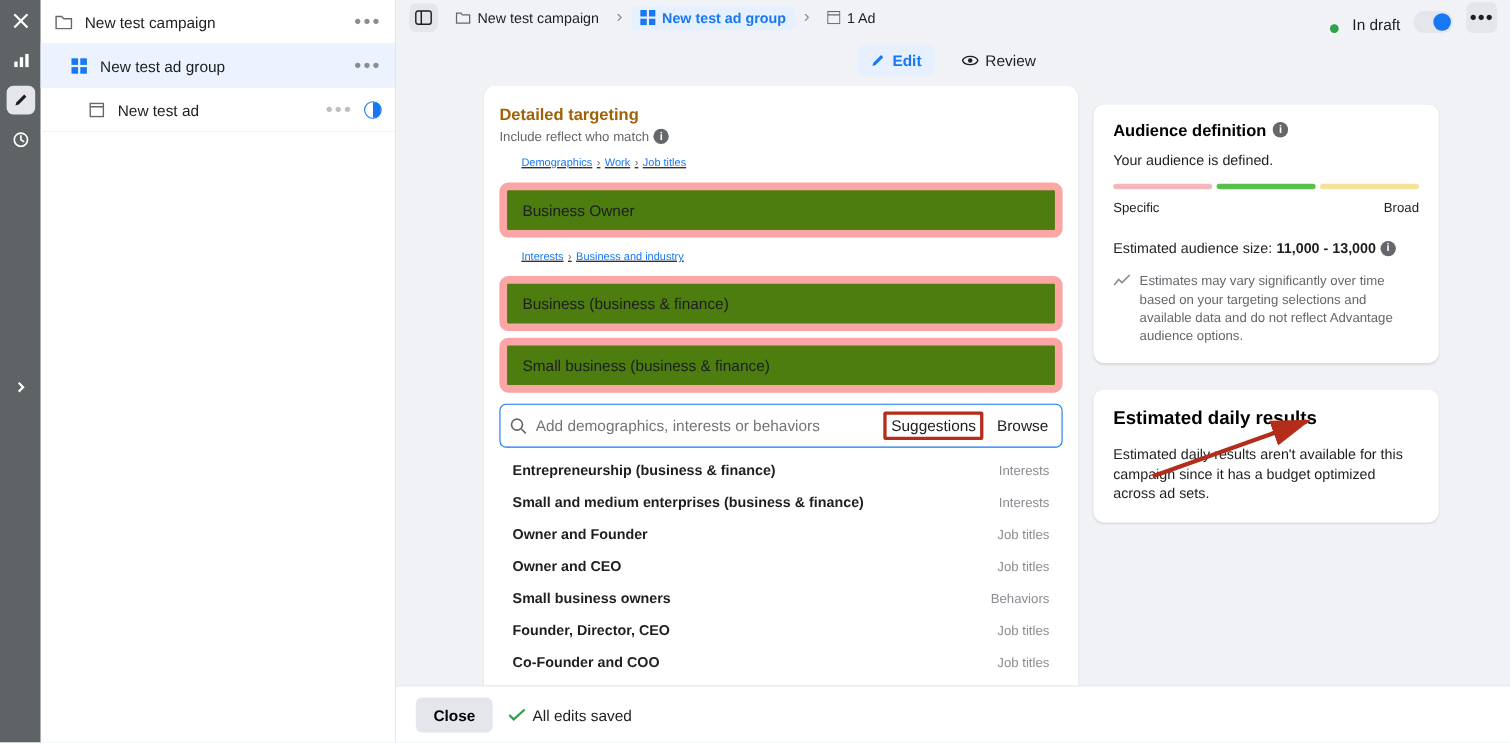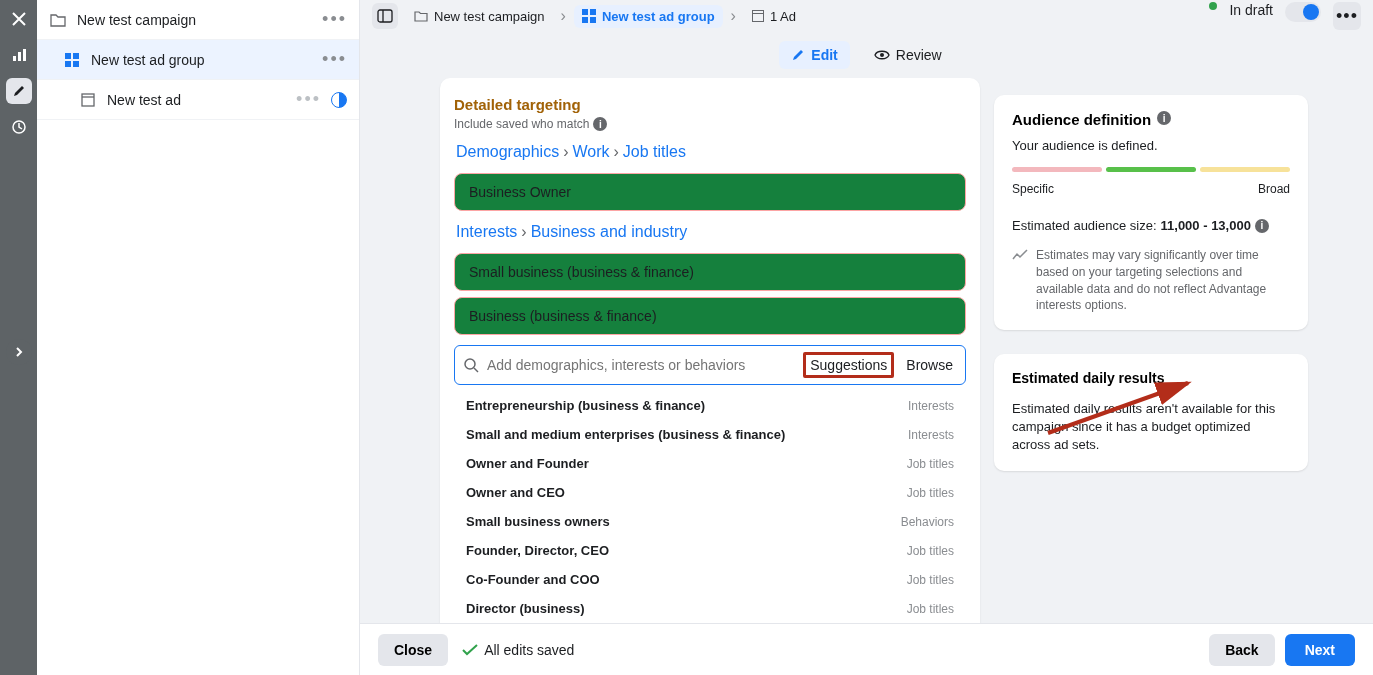--- a/index.html
+++ b/index.html
@@ -21,45 +21,45 @@
 .tree-row.indent2 { padding-left: 42px; }
 .tree-more { color:#8a8d91; font-size:18px; letter-spacing:2px; }
 .half-circle { width:16px; height:16px; border-radius:50%; background: linear-gradient(90deg, #fff 50%, #1877f2 50%); border:1px solid #1877f2; }
 
 
 .topbar { position: absolute; left: 360px; top: 0; right: 0; height: 32px; display:flex; align-items:center; padding: 0 12px; gap: 8px; }
 .panel-toggle { width:26px; height:26px; border-radius:6px; background:#e4e6eb; display:flex; align-items:center; justify-content:center; }
 .crumb { display:flex; align-items:center; gap:6px; font-size:13px; color:#1c1e21; padding:4px 8px; border-radius:6px; }
 .crumb.active { background:#e7f0ff; color:#1877f2; font-weight:600; }
 .crumb-sep { color:#8a8d91; }
-.topbar-right { margin-left:auto; display:flex; align-items:flex-start; gap:12px; }
+.topbar-right { margin-left:auto; display:flex; align-items:flex-end; gap:12px; }
 .draft-dot { width:8px; height:8px; border-radius:50%; background:#31a24c; }
 .draft-txt { font-size:14px; color:#1c1e21; }
 .toggle { width:36px; height:20px; border-radius:12px; background:#e4e6eb; position:relative; }
 .toggle .knob { width:16px; height:16px; border-radius:50%; background:#1877f2; position:absolute; right:2px; top:2px; }
 .more-btn { width:28px; height:28px; border-radius:6px; background:#e4e6eb; display:flex; align-items:center; justify-content:center; color:#1c1e21; font-size:18px; letter-spacing:1px; }
 
 
 .editrow { position:absolute; left:360px; top:36px; right:0; height:38px; display:flex; align-items:center; justify-content:center; gap:12px; }
 .btn-edit { display:flex; align-items:center; gap:6px; padding:6px 12px; border-radius:6px; background:#e7f0ff; color:#1877f2; font-weight:600; font-size:14px; }
 .btn-review { display:flex; align-items:center; gap:6px; padding:6px 12px; color:#1c1e21; font-size:14px; }
 
 
 .main { position:absolute; left:360px; top:78px; right:0; bottom:52px; overflow:hidden; }
 .card { position:absolute; background:#fff; border-radius:10px; box-shadow:0 1px 2px rgba(0,0,0,0.1); }
 .card-main { left:80px; top:0; width:540px; padding:18px 0 0 0; height: 830px; }
 .dt-title { font-size:15px; font-weight:700; color:#a16207; padding: 0 14px; }
 .dt-sub { font-size:12px; color:#65676b; padding: 4px 14px 6px; display:flex; align-items:center; gap:4px; }
 .info-icon { width:14px; height:14px; border-radius:50%; background:#65676b; color:#fff; font-size:10px; display:inline-flex; align-items:center; justify-content:center; font-weight:700; }
 
-.path { font-size:16px; padding:6px 16px; }
+.path { font-size:10px; padding:6px 34px;text-decoration:underline; }
 .path a { color:#1877f2; text-decoration:none; }
 .path .sep { color:#65676b; margin:0 4px; }
 
-.chip { margin:6px 14px; background:#15803d; border:1px solid #fca5a5; border-radius:8px; padding:10px 14px; font-size:14px; color:#1c1e21; }
+.chip { margin:6px 14px; background:#4d7c0f; border:7px solid #fca5a5; border-radius:8px; padding:10px 14px; font-size:14px; color:#1c1e21; }
 
 .searchbox { margin:10px 14px 0; border:1px solid #1877f2; border-radius:6px; display:flex; align-items:center; padding:6px 8px; gap:8px; position:relative; }
 .searchbox input { flex:1; border:none; outline:none; font-size:14px; color:#1d4ed8; background:transparent; }
 .search-icon { color:#65676b; }
 .sb-btn { font-size:14px; color:#1c1e21; cursor:pointer; padding:2px 4px; }
 .sb-btn.highlight { border:3px solid #b32d1a; border-radius:2px; font-weight:400; }
 
 
 .anno-arrow { position:absolute; left:478px; top:300px; width:360px; height:60px; pointer-events:none; z-index:50; }
 
@@ -76,21 +76,21 @@
 .meter .seg { flex:1; border-radius:3px; }
 .meter .s1 { background:#f3b8bd; }
 .meter .s2 { background:#58c04a; }
 .meter .s3 { background:#f7e29a; }
 .meter-labels { display:flex; justify-content:space-between; font-size:12px; color:#1c1e21; margin-top:10px; }
 .aud-size { font-size:13px; color:#1c1e21; margin-top:22px; display:flex; align-items:center; gap:4px; }
 .aud-note { display:flex; gap:8px; margin-top:14px; font-size:12px; color:#65676b; line-height:1.4; }
 .aud-note .ic { color:#8a8d91; flex-shrink:0; margin-top:2px; }
 
 .card-est { left:634px; top:276px; width:314px; padding:16px 18px; }
-.est-title { font-size:14px; font-weight:700; }
+.est-title { font-size:17px; font-weight:700; }
 .est-body { font-size:13px; color:#1c1e21; margin-top:14px; line-height:1.4; }
 
 
 .footer { position:absolute; left:360px; bottom:0; right:0; height:52px; background:#fff; border-top:1px solid #e4e6eb; display:flex; align-items:center; padding:0 18px; gap:14px; }
 .btn-close { padding:8px 16px; border-radius:6px; background:#e4e6eb; font-size:14px; font-weight:600; cursor:pointer; }
 .saved { display:flex; align-items:center; gap:6px; font-size:14px; color:#1c1e21; }
 .saved .chk { color:#31a24c; }
 .footer-right { margin-left:auto; display:flex; gap:10px; }
 .btn-back { padding:8px 16px; border-radius:6px; background:#e4e6eb; font-size:14px; font-weight:600; cursor:pointer; }
 .btn-next { padding:8px 20px; border-radius:6px; background:#1877f2; color:#fff; font-size:14px; font-weight:600; cursor:pointer; }
@@ -231,34 +231,34 @@
       </span>
     <span>Review</span>
   </div>
 </div>
 
 <div class="main">
 
   <div class="card card-main">
     <div class="dt-title">Detailed targeting</div>
     <div class="dt-sub">
-      <span>Include saved who match</span>
+      <span>Include reflect who match</span>
       <span class="info-icon">i</span>
     </div>
 
     <div class="path">
       <a>Demographics</a><span class="sep">›</span><a>Work</a><span class="sep">›</span><a>Job titles</a>
     </div>
     <div class="chip">Business Owner</div>
 
     <div class="path">
       <a>Interests</a><span class="sep">›</span><a>Business and industry</a>
     </div>
+    <div class="chip">Business (business &amp; finance)</div>
     <div class="chip">Small business (business &amp; finance)</div>
-    <div class="chip">Business (business &amp; finance)</div>
 
     <div class="searchbox">
       <span class="search-icon">
           <svg width="16" height="16" viewBox="0 0 16 16">
             <circle cx="7" cy="7" r="5" fill="none" stroke="#65676b" stroke-width="1.5"></circle>
             <line x1="11" y1="11" x2="15" y2="15" stroke="#65676b" stroke-width="1.5"></line>
           </svg>
         </span>
       <input placeholder="Add demographics, interests or behaviors" style="">
       <span class="sb-btn highlight">Suggestions</span>
@@ -330,38 +330,34 @@
       <span>Estimated audience size:</span>
       <b>11,000 - 13,000</b>
       <span class="info-icon">i</span>
     </div>
     <div class="aud-note">
       <span class="ic">
           <svg width="16" height="12" viewBox="0 0 16 12">
             <path d="M1 10 L5 5 L8 8 L15 1" fill="none" stroke="#8a8d91" stroke-width="1.5"></path>
           </svg>
         </span>
-      <span>Estimates may vary significantly over time based on your targeting selections and available data and do not reflect Advantage interests options.</span>
+      <span>Estimates may vary significantly over time based on your targeting selections and available data and do not reflect Advantage audience options.</span>
     </div>
   </div>
 
   <div class="card card-est">
     <div class="est-title">Estimated daily results</div>
     <div class="est-body">Estimated daily results aren't available for this campaign since it has a budget optimized across ad sets.</div>
   </div>
 
 </div>
 
 <div class="footer">
   <div class="btn-close">Close</div>
   <div class="saved">
     <span class="chk">
         <svg width="16" height="12" viewBox="0 0 16 12">
           <path d="M1 6 L5 10 L15 1" fill="none" stroke="#31a24c" stroke-width="2"></path>
         </svg>
       </span>
     <span>All edits saved</span>
   </div>
-  <div class="footer-right">
-    <div class="btn-back">Back</div>
-    <div class="btn-next">Next</div>
-  </div>
 </div>
 
 </body></html>

